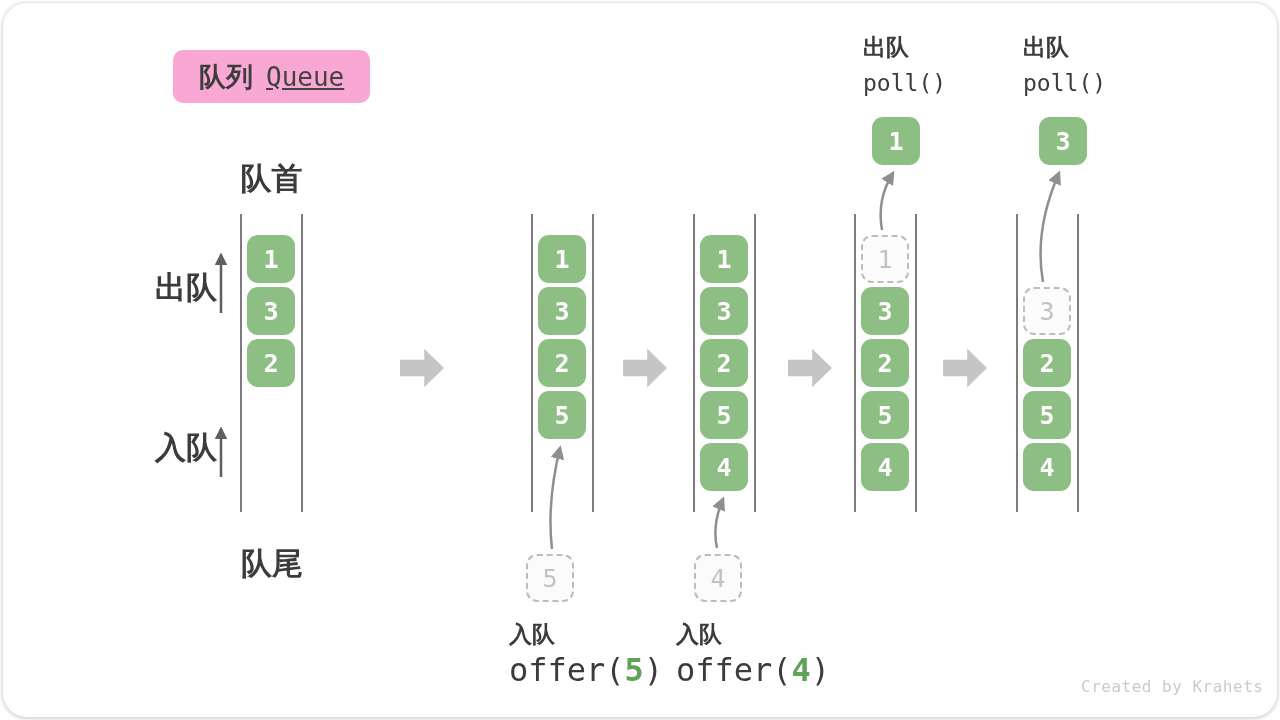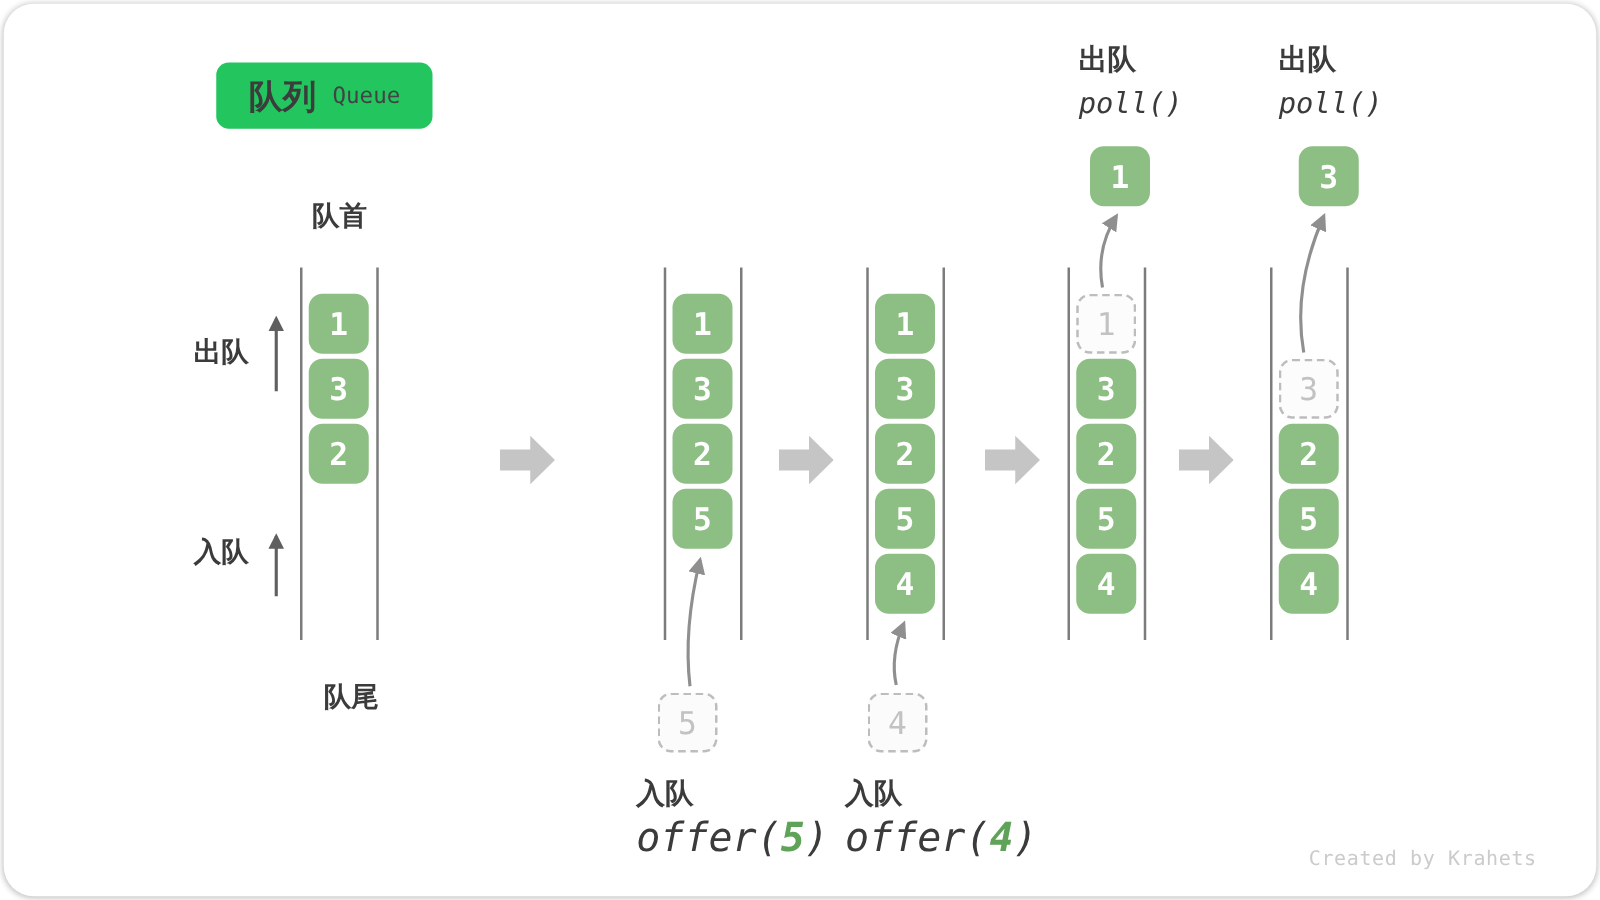--- a/index.html
+++ b/index.html
@@ -14,29 +14,29 @@
     position: absolute; inset: 3px;
     background: #ffffff;
     border-radius: 24px;
     box-shadow: 0 0 5px rgba(0,0,0,0.18), 0 2px 5px rgba(0,0,0,0.10);
   }
 
   
   .title-badge {
     position: absolute; left: 170px; top: 47px;
     height: 53px; padding: 0 26px;
-    background: #22c55e; border-radius: 10px;
+    background: #f9a8d4; border-radius: 10px;
     display: flex; align-items: center; gap: 13px;
   }
   .title-zh { font-size: 27px; font-weight: 700; color: #3c3c3c; }
-  .title-en { font-family: "DejaVu Sans Mono", monospace; font-size: 18px; color: #434343; }
+  .title-en { font-family: "DejaVu Sans Mono", monospace; font-size: 26px; color: #434343; text-decoration: underline; }
 
   
   .zh-lbl {
-    position: absolute; font-size: 22px; font-weight: 700; color: #3b3b3b;
+    position: absolute; font-size: 31px; font-weight: 700; color: #3b3b3b;
     white-space: nowrap;
   }
   .lbl-front { left: 237px; top: 155px; width: 63px; text-align: center; }
   .lbl-rear  { left: 237px; top: 540px; width: 63px; text-align: right; }
   .lbl-dequeue { left: 152px; top: 264px; }
   .lbl-enqueue { left: 152px; top: 424px; }
 
   
   .col {
     position: absolute; top: 211px; width: 63px; height: 298px;
@@ -78,31 +78,31 @@
     clip-path: polygon(0 31%, 55% 31%, 55% 6%, 100% 50%, 55% 94%, 55% 69%, 0 69%);
   }
 
   
   .op {
     position: absolute; white-space: nowrap; color: #3b3b3b;
   }
   .op .op-zh { font-size: 23px; font-weight: 700; line-height: 28px; }
   .op .op-code {
     font-family: "DejaVu Sans Mono", monospace; font-size: 23px;
-    line-height: 28px; margin-top: 8px; font-weight: 400; font-style: italic;
+    line-height: 28px; margin-top: 8px; font-weight: 400;
   }
   .op-bottom .op-code { font-size: 32px; }
   .arg-green { color: #5ea357; font-weight: 700; }
 
   
   .arrows-svg { position: absolute; inset: 0; pointer-events: none; }
 
   
   .watermark {
-    position: absolute; left: 1044px; top: 674px;
+    position: absolute; left: 1078px; top: 674px;
     font-family: "DejaVu Sans Mono", monospace; font-size: 16px;
     color: #cbcbcb; letter-spacing: 0.5px;
   }
 </style>
 </head>
 <body>
 
 <div class="stage">
   <div class="card">
 

